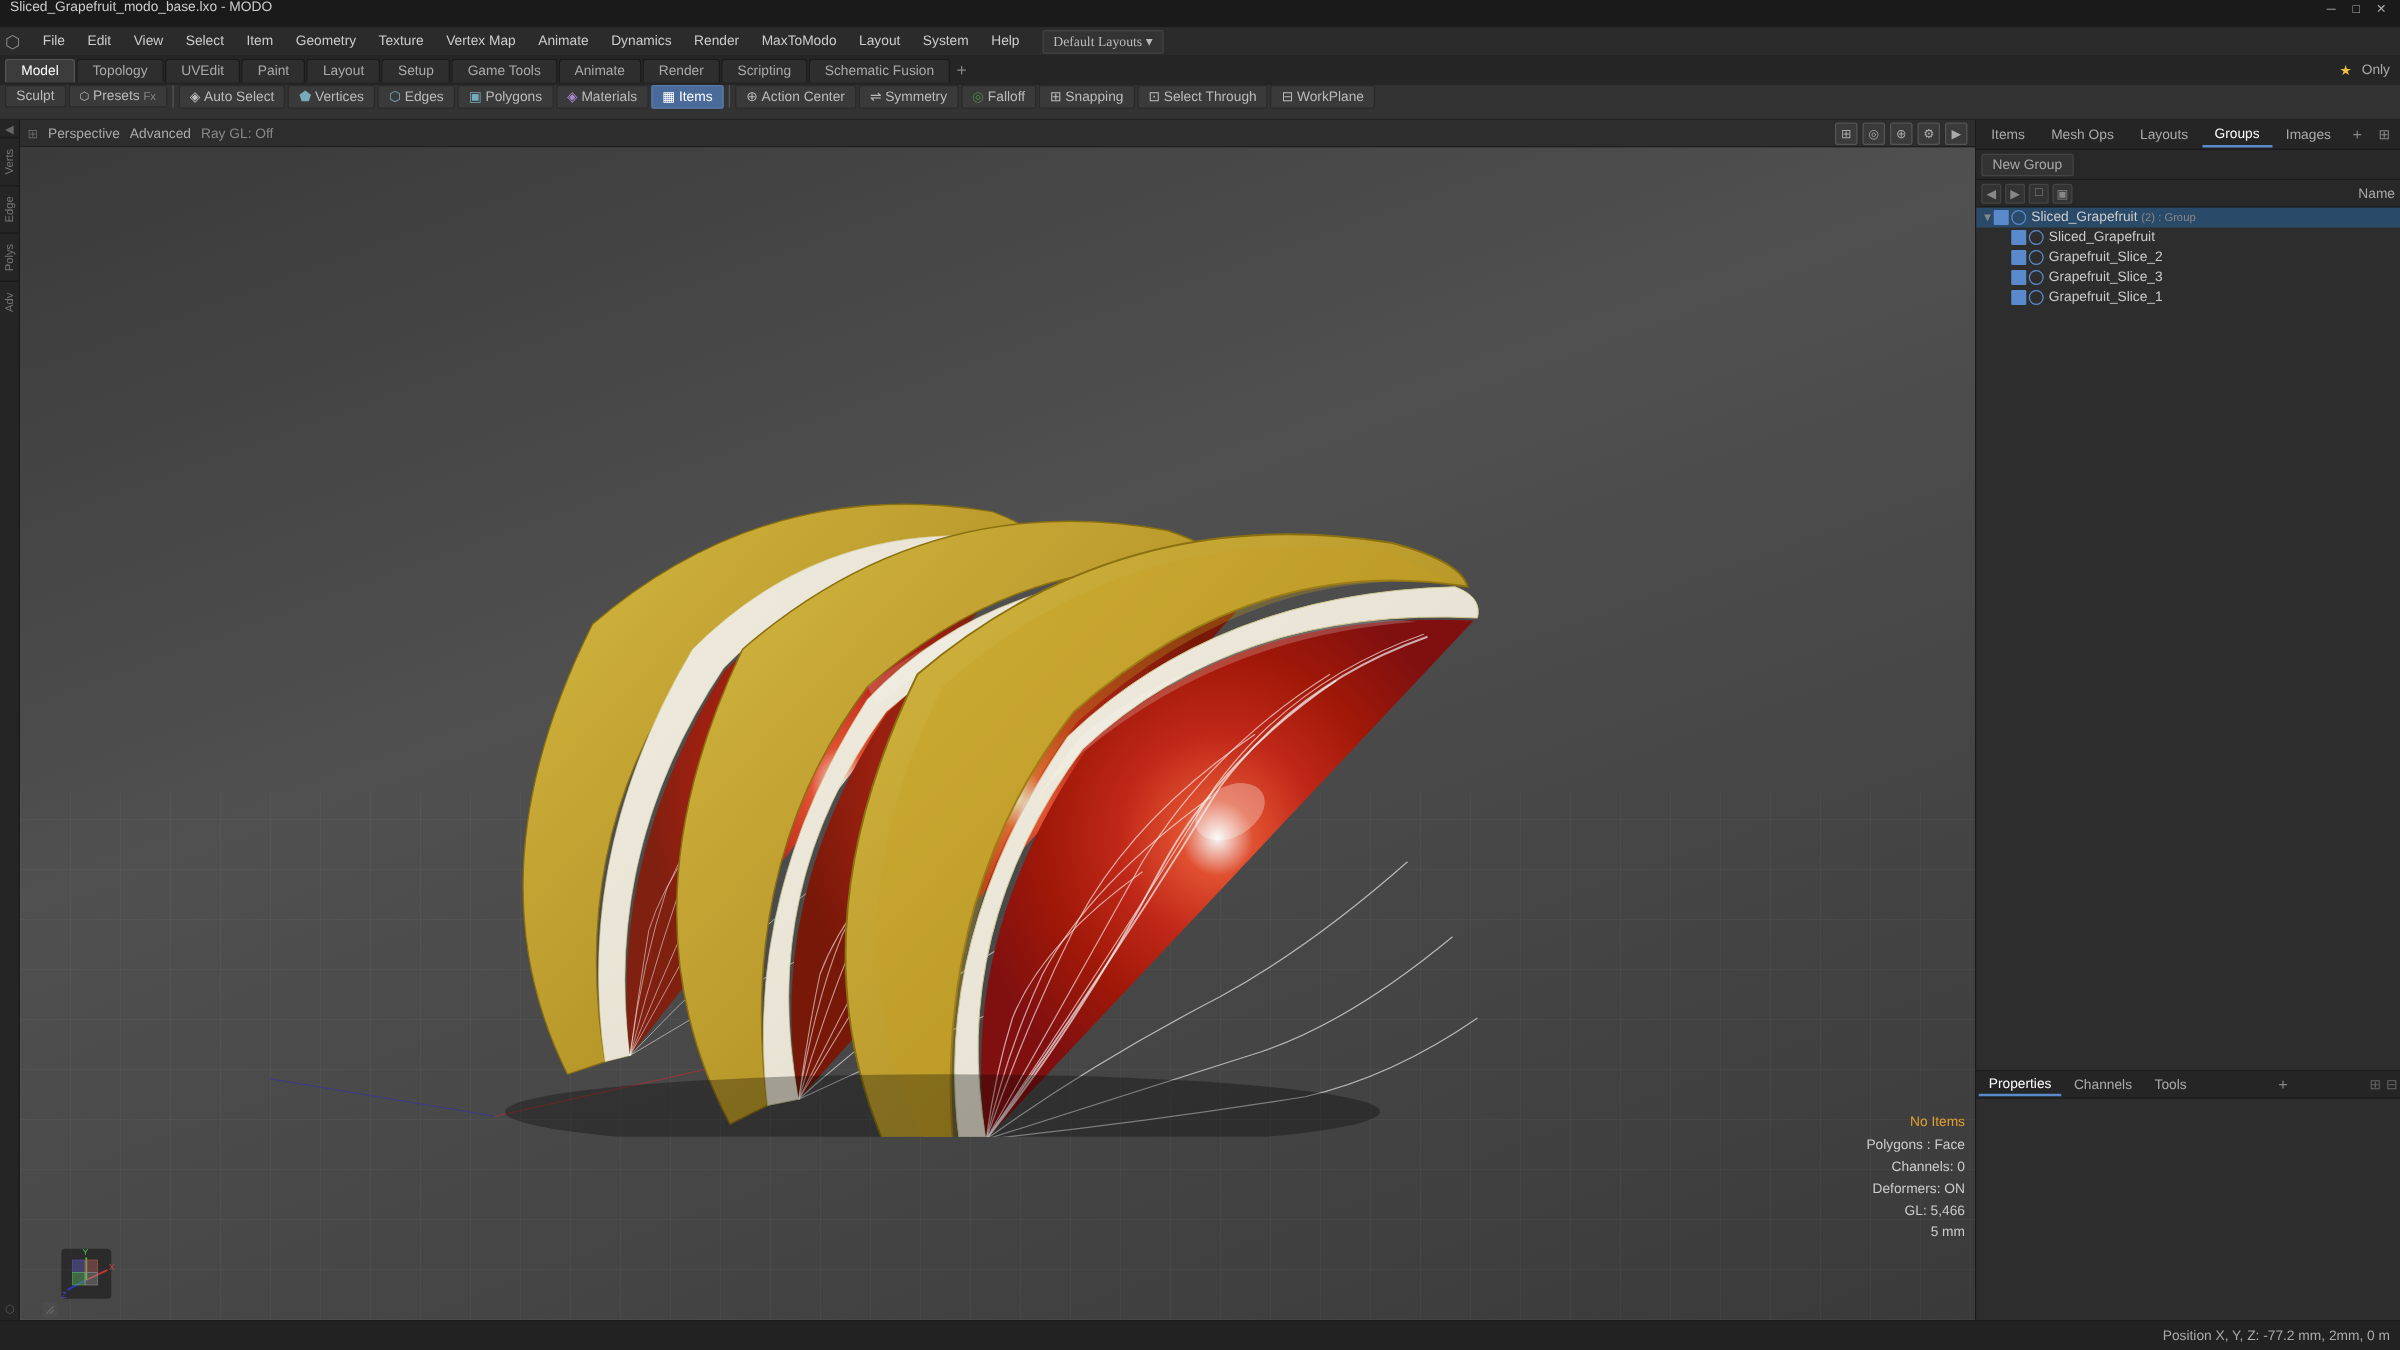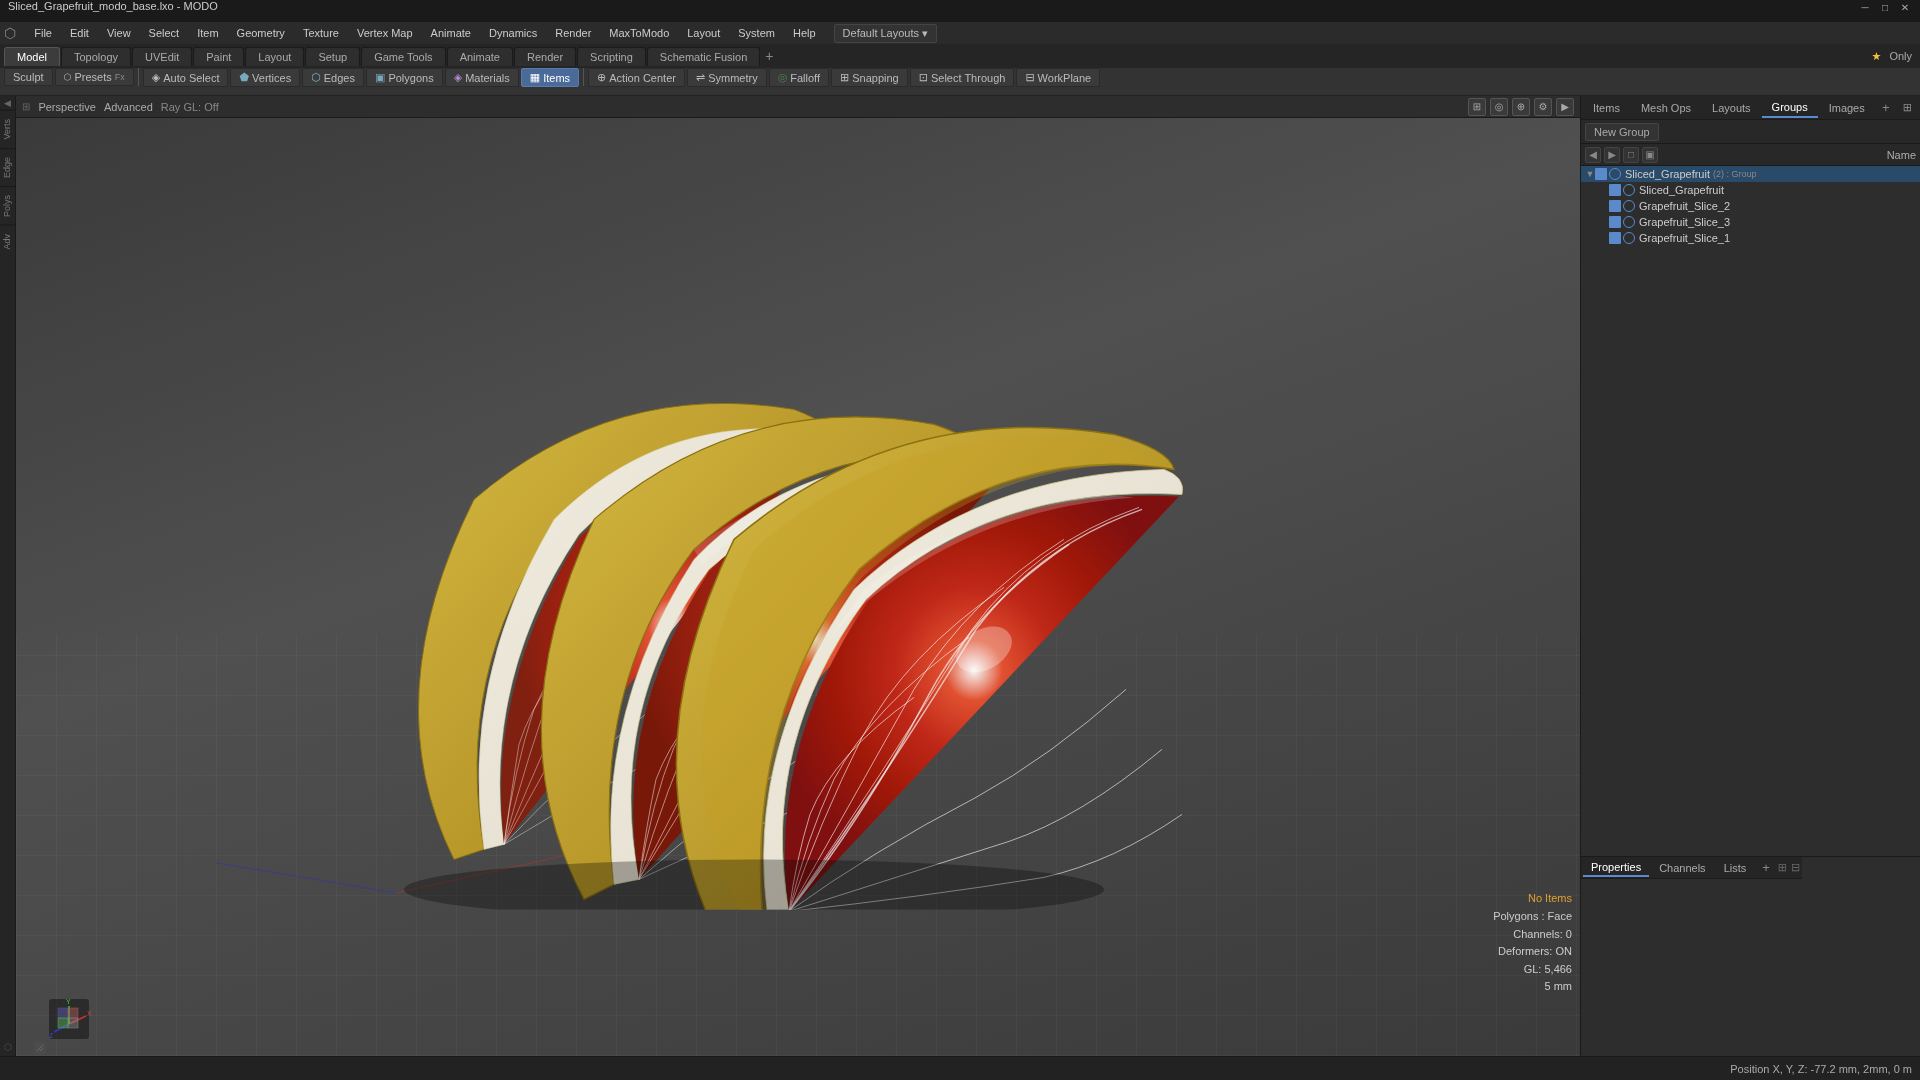--- a/index.html
+++ b/index.html
@@ -317,21 +317,21 @@
       color: #888;
       margin-left: 3px;
     }
 
     
     #properties-panel {
       height: 200px;
       background: #2d2d2d;
       border-top: 1px solid #1a1a1a;
       display: flex;
-      flex-direction: row;
+      flex-direction: column;
     }
     #properties-tabs {
       height: 22px;
       background: #252525;
       display: flex;
       align-items: center;
       padding: 0 2px;
       gap: 2px;
       border-bottom: 1px solid #1a1a1a;
     }
@@ -425,21 +425,21 @@
   <div class="menu-item">Texture</div>
   <div class="menu-item">Vertex Map</div>
   <div class="menu-item">Animate</div>
   <div class="menu-item">Dynamics</div>
   <div class="menu-item">Render</div>
   <div class="menu-item">MaxToModo</div>
   <div class="menu-item">Layout</div>
   <div class="menu-item">System</div>
   <div class="menu-item">Help</div>
   <div style="margin-left:8px;display:flex;align-items:center;gap:4px;">
-    <span style="background:#333;border:1px solid #444;padding:2px 8px;border-radius:2px;color:#bbb;font-size:11px;">Default Layouts ▾</span>
+    <span style="background:#333;border:1px solid #444;padding:2px 8px;border-radius:2px;color:#bbb;font-size:11px;font-family:Liberation Serif, serif;">Default Layouts ▾</span>
   </div>
 </div>
 
 <div id="tabbar">
   <div class="tab-btn active">Model</div>
   <div class="tab-btn">Topology</div>
   <div class="tab-btn">UVEdit</div>
   <div class="tab-btn">Paint</div>
   <div class="tab-btn">Layout</div>
   <div class="tab-btn">Setup</div>
@@ -779,21 +779,21 @@
           <span class="render-icon"></span>
           <span>Grapefruit_Slice_1</span>
         </div>
       </div>
     </div>
 
     <div id="properties-panel">
       <div id="properties-tabs">
         <div class="prop-tab active">Properties</div>
         <div class="prop-tab">Channels</div>
-        <div class="prop-tab">Lists</div>
+        <div class="prop-tab">Tools</div>
         <div class="prop-add">+</div>
         <div style="margin-left:auto;display:flex;gap:4px;">
           <span style="font-size:11px;color:#666;cursor:pointer;">⊞</span>
           <span style="font-size:11px;color:#666;cursor:pointer;">⊟</span>
         </div>
       </div>
       <div id="properties-content">
         
       </div>
     </div>

